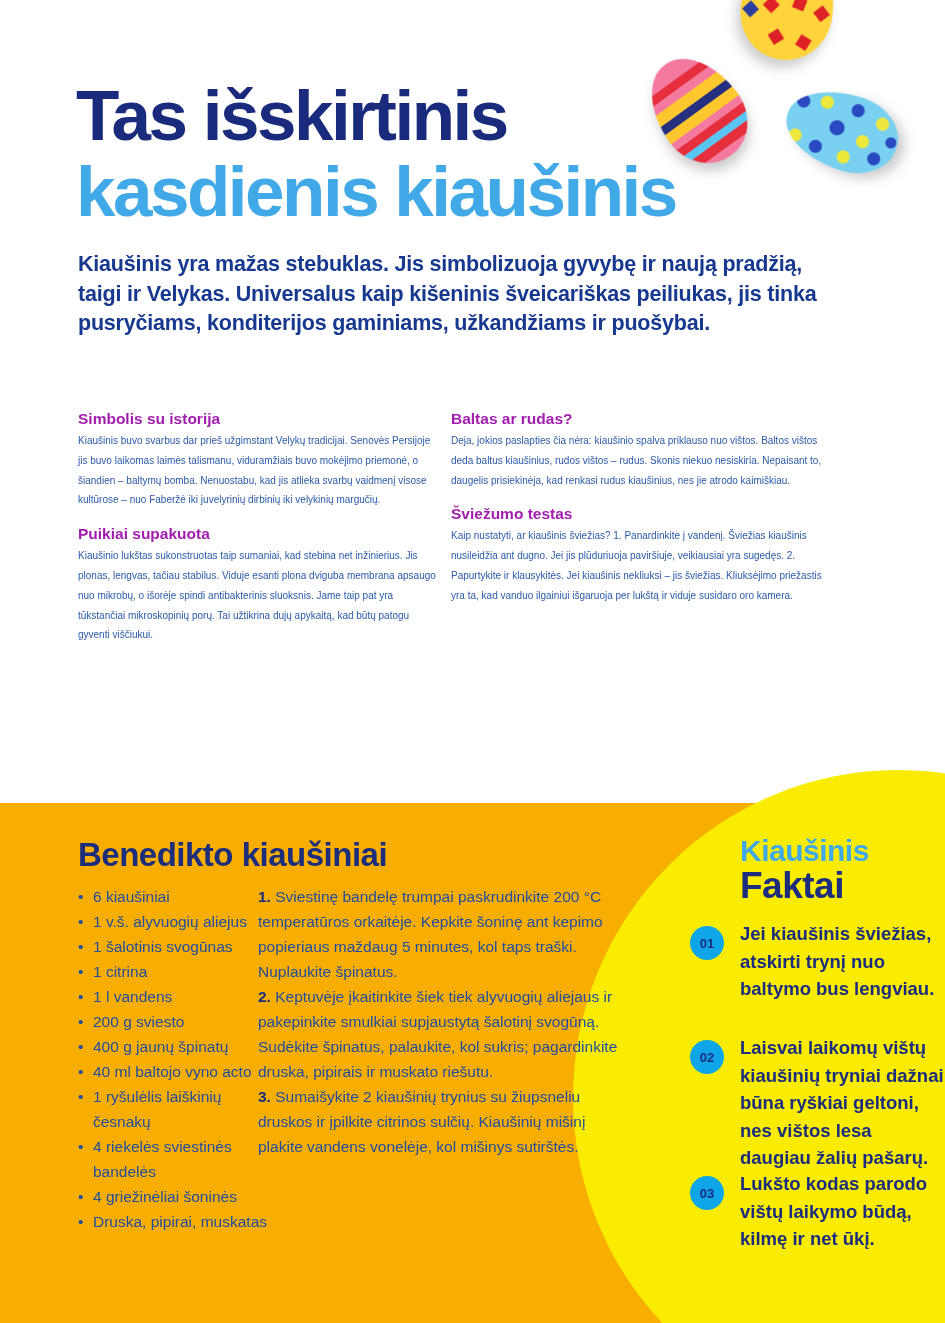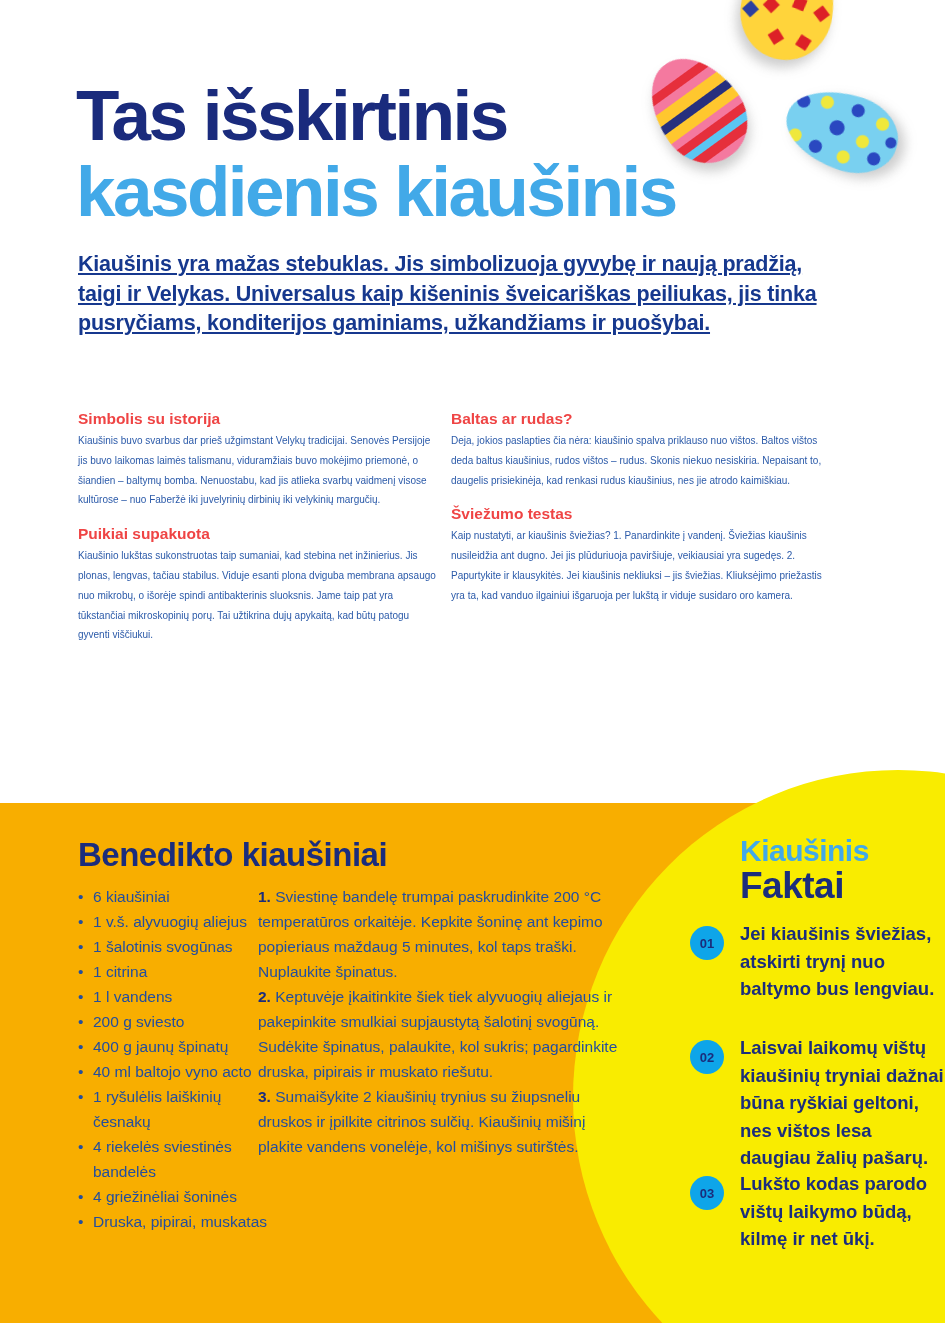--- a/index.html
+++ b/index.html
@@ -6,26 +6,26 @@
   .page{position:relative;width:945px;height:1323px;background:#ffffff;overflow:hidden;
         font-family:"Liberation Sans","DejaVu Sans",sans-serif;padding-left:44px;}
   
   .band{position:absolute;left:0;right:0;top:803px;bottom:0;background:#F8AE00;}
   .big-circle{position:absolute;left:573px;top:770px;width:650px;height:655px;border-radius:50%;background:#F9EC00;}
   
   .title{position:absolute;left:76px;top:78px;font-weight:bold;letter-spacing:-2.5px;line-height:76px;font-size:71px;}
   .title .l1{color:#1A2B7D;}
   .title .l2{color:#42A9E8;}
   .intro{position:absolute;left:78px;top:250px;width:768px;font-size:21.5px;line-height:29.5px;
-         font-weight:bold;color:#16388E;letter-spacing:-0.2px;text-decoration:underline;}
+         font-weight:bold;color:#16388E;letter-spacing:-0.2px;}
   
   .col{position:absolute;top:410px;}
   .col-left{left:78px;width:364px;}
   .col-right{left:451px;width:378px;}
-  .col h3{margin:0 0 3px 0;font-size:15.5px;color:#ef4444;}
+  .col h3{margin:0 0 3px 0;font-size:15.5px;color:#a21caf;}
   .col p{margin:0 0 15px 0;font-size:10px;line-height:19.8px;color:#2B5AA9;}
   
   .recipe-title{position:absolute;left:78px;top:836px;font-size:33px;font-weight:bold;color:#1B2D7C;letter-spacing:-0.5px;}
   .ingredients{position:absolute;left:78px;top:884px;width:192px;margin:0;padding:0;list-style:none;
                font-size:15.5px;line-height:25px;color:#234E9E;}
   .ingredients li{position:relative;padding-left:15px;}
   .ingredients li::before{content:"\2022";position:absolute;left:0;color:#234E9E;}
   .steps{position:absolute;left:258px;top:884px;width:372px;font-size:15.5px;line-height:25px;color:#234E9E;}
   .steps p{margin:0;}
   .steps b{color:#1B2D7C;}

